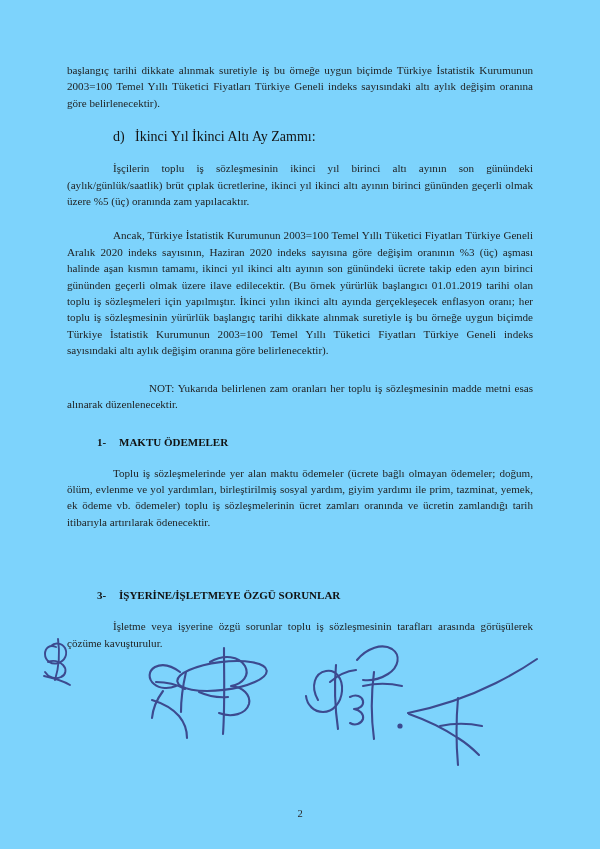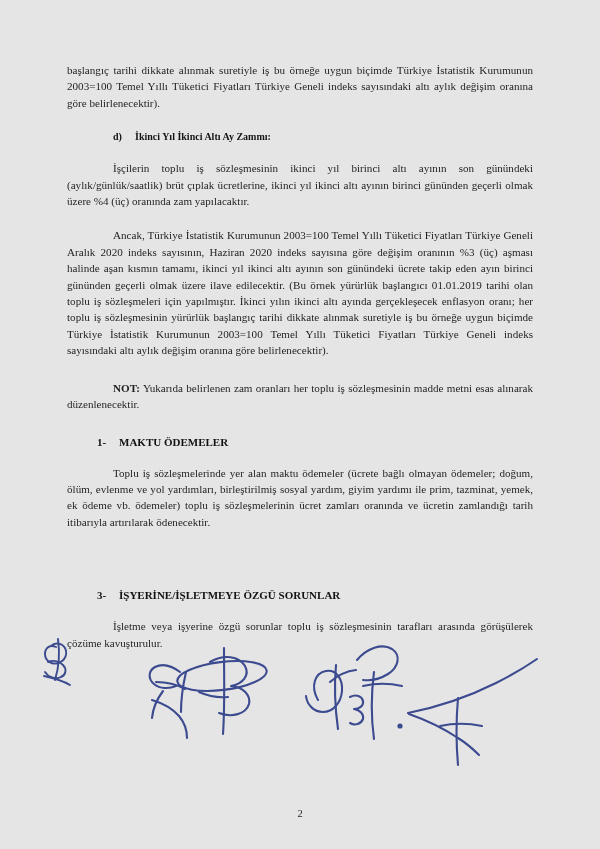--- a/index.html
+++ b/index.html
@@ -13,21 +13,21 @@
     height: 849px;
     position: relative;
     overflow: hidden;
     font-family: "Liberation Serif", "DejaVu Serif", serif;
     color: #1c1c1c;
   }
 
   .page {
     position: absolute;
     inset: 0;
-    background: #e5e5e5;
+    background: #7dd3fc;
   }
 
   .content {
     position: absolute;
     left: 67px;
     top: 62px;
     width: 466px;
   }
 
   p.body-par {
@@ -42,22 +42,22 @@
 
   p.indent {
     text-indent: 46px;
   }
   .gap-md { height: 15px; }
   .gap-lg { height: 18px; }
   .gap-xl { height: 21px; }
 
   
   .sub-head {
-    font-size: 10px;
-    font-weight: bold;
+    font-size: 14px;
+    font-weight: normal;
     line-height: 16px;
     color: #141414;
     padding-left: 46px;
   }
   .sub-head .marker {
     display: inline-block;
     width: 22px;
   }
 
   
@@ -66,21 +66,21 @@
     font-weight: bold;
     line-height: 16px;
     color: #121212;
     padding-left: 30px;
   }
   .num-head .marker {
     display: inline-block;
     width: 22px;
   }
 
-  .note-label { font-weight: bold; }
+  .note-label { font-weight: normal; margin-left: 36px; }
 
   
   .sig-layer {
     position: absolute;
     left: 0;
     top: 0;
     width: 600px;
     height: 849px;
     pointer-events: none;
   }
@@ -108,21 +108,21 @@
     <p class="body-par">başlangıç tarihi dikkate alınmak suretiyle iş bu örneğe uygun biçimde Türkiye İstatistik Kurumunun 2003=100 Temel Yıllı Tüketici Fiyatları Türkiye Geneli indeks sayısındaki altı aylık değişim oranına göre belirlenecektir).</p>
 
     <div class="gap-lg"></div>
 
     <div class="sub-head">
       <span class="marker">d)</span><span>İkinci Yıl İkinci Altı Ay Zammı:</span>
     </div>
 
     <div class="gap-md"></div>
 
-    <p class="body-par indent">İşçilerin toplu iş sözleşmesinin ikinci yıl birinci altı ayının son günündeki (aylık/günlük/saatlik) brüt çıplak ücretlerine, ikinci yıl ikinci altı ayının birinci gününden geçerli olmak üzere %4 (üç) oranında zam yapılacaktır.</p>
+    <p class="body-par indent">İşçilerin toplu iş sözleşmesinin ikinci yıl birinci altı ayının son günündeki (aylık/günlük/saatlik) brüt çıplak ücretlerine, ikinci yıl ikinci altı ayının birinci gününden geçerli olmak üzere %5 (üç) oranında zam yapılacaktır.</p>
 
     <div class="gap-lg"></div>
 
     <p class="body-par indent">Ancak, Türkiye İstatistik Kurumunun 2003=100 Temel Yıllı Tüketici Fiyatları Türkiye Geneli Aralık 2020 indeks sayısının, Haziran 2020 indeks sayısına göre değişim oranının %3 (üç) aşması halinde aşan kısmın tamamı, ikinci yıl ikinci altı ayının son günündeki ücrete takip eden ayın birinci gününden geçerli olmak üzere ilave edilecektir. (Bu örnek yürürlük başlangıcı 01.01.2019 tarihi olan toplu iş sözleşmeleri için yapılmıştır. İkinci yılın ikinci altı ayında gerçekleşecek enflasyon oranı; her toplu iş sözleşmesinin yürürlük başlangıç tarihi dikkate alınmak suretiyle iş bu örneğe uygun biçimde Türkiye İstatistik Kurumunun 2003=100 Temel Yıllı Tüketici Fiyatları Türkiye Geneli indeks sayısındaki altı aylık değişim oranına göre belirlenecektir).</p>
 
     <div class="gap-xl"></div>
 
     <p class="body-par indent"><span class="note-label">NOT:</span><span> Yukarıda belirlenen zam oranları her toplu iş sözleşmesinin madde metni esas alınarak düzenlenecektir.</span></p>
 
     <div class="gap-xl"></div>

